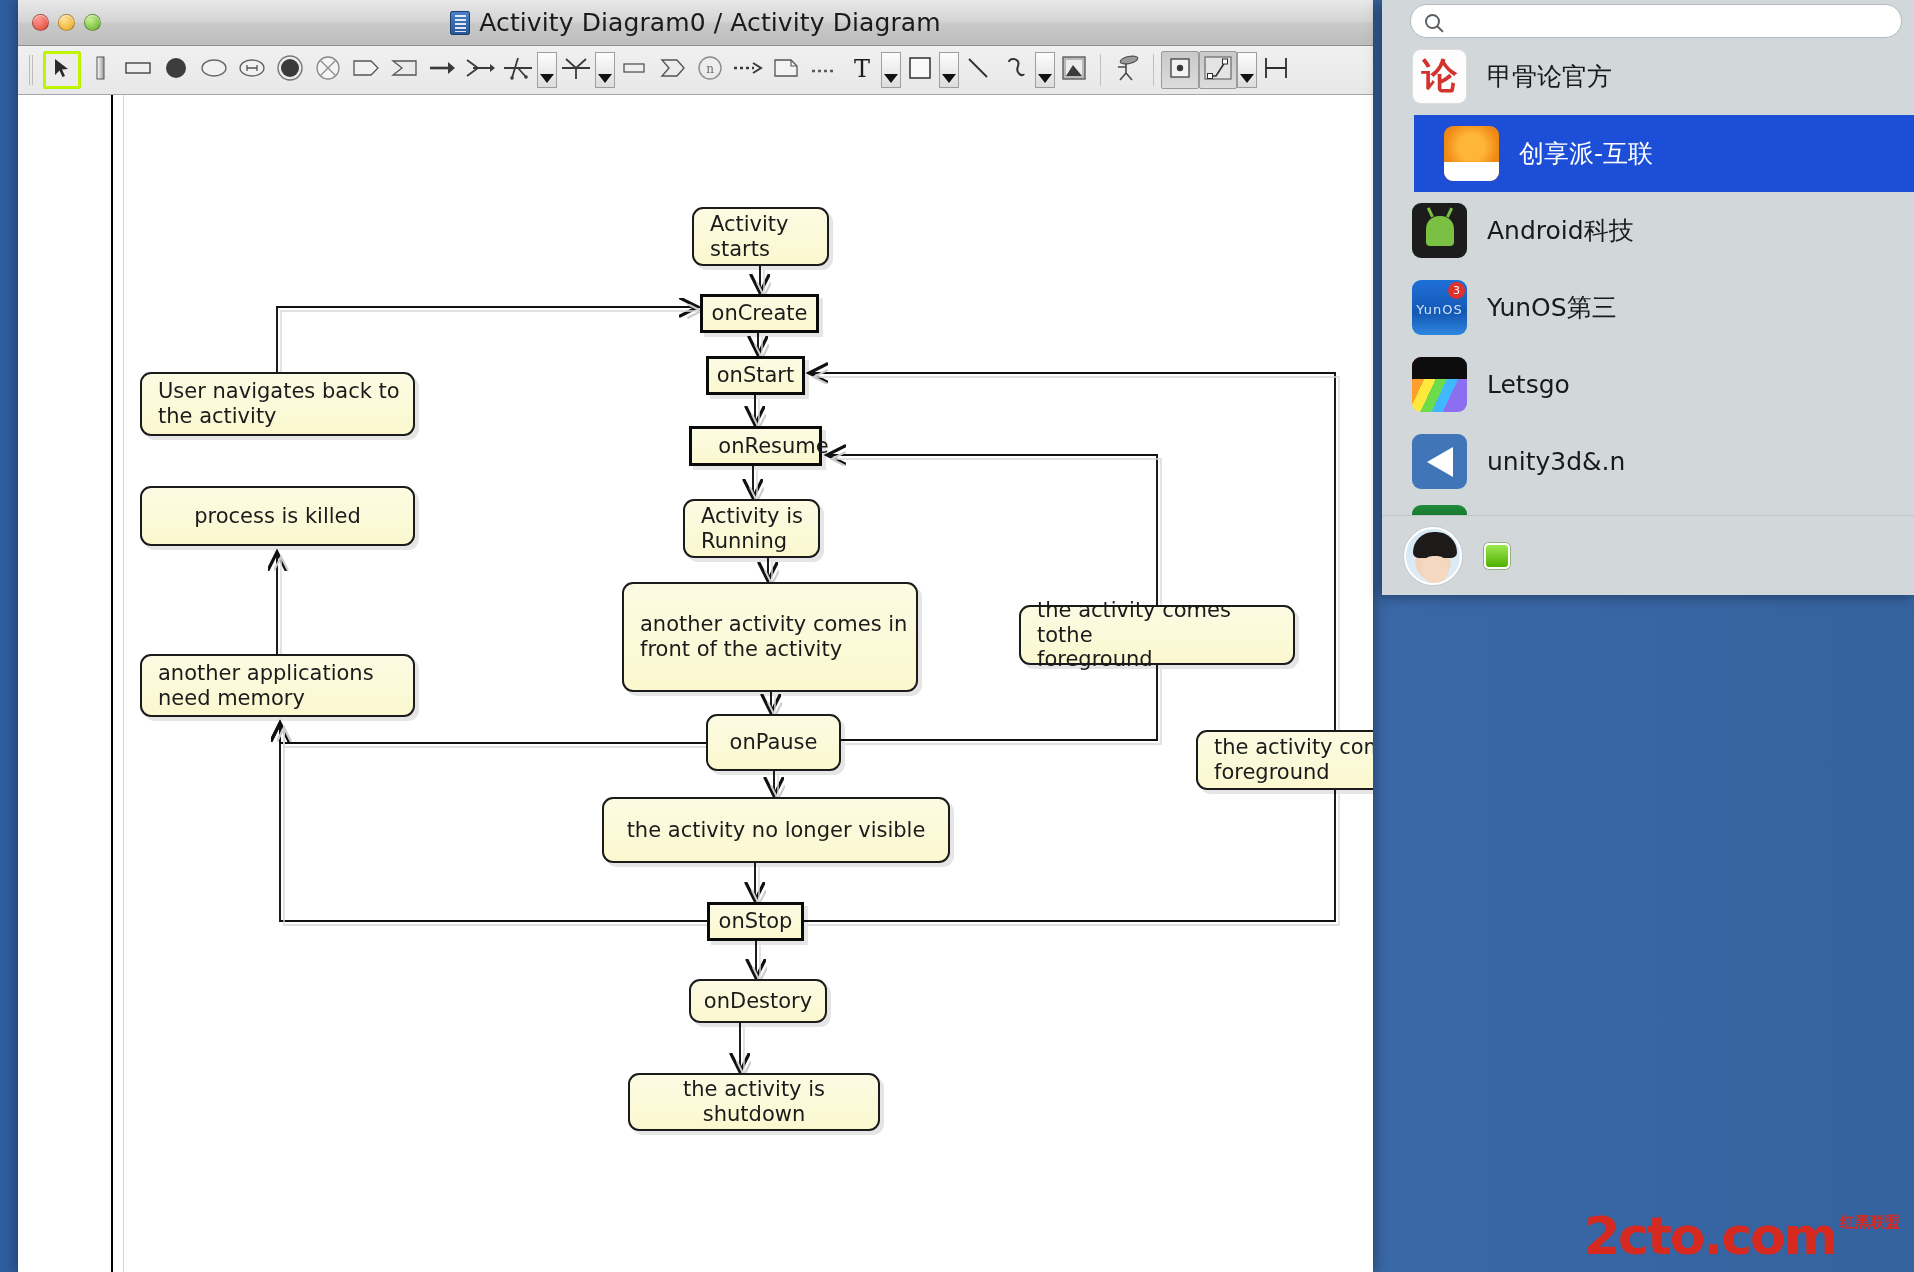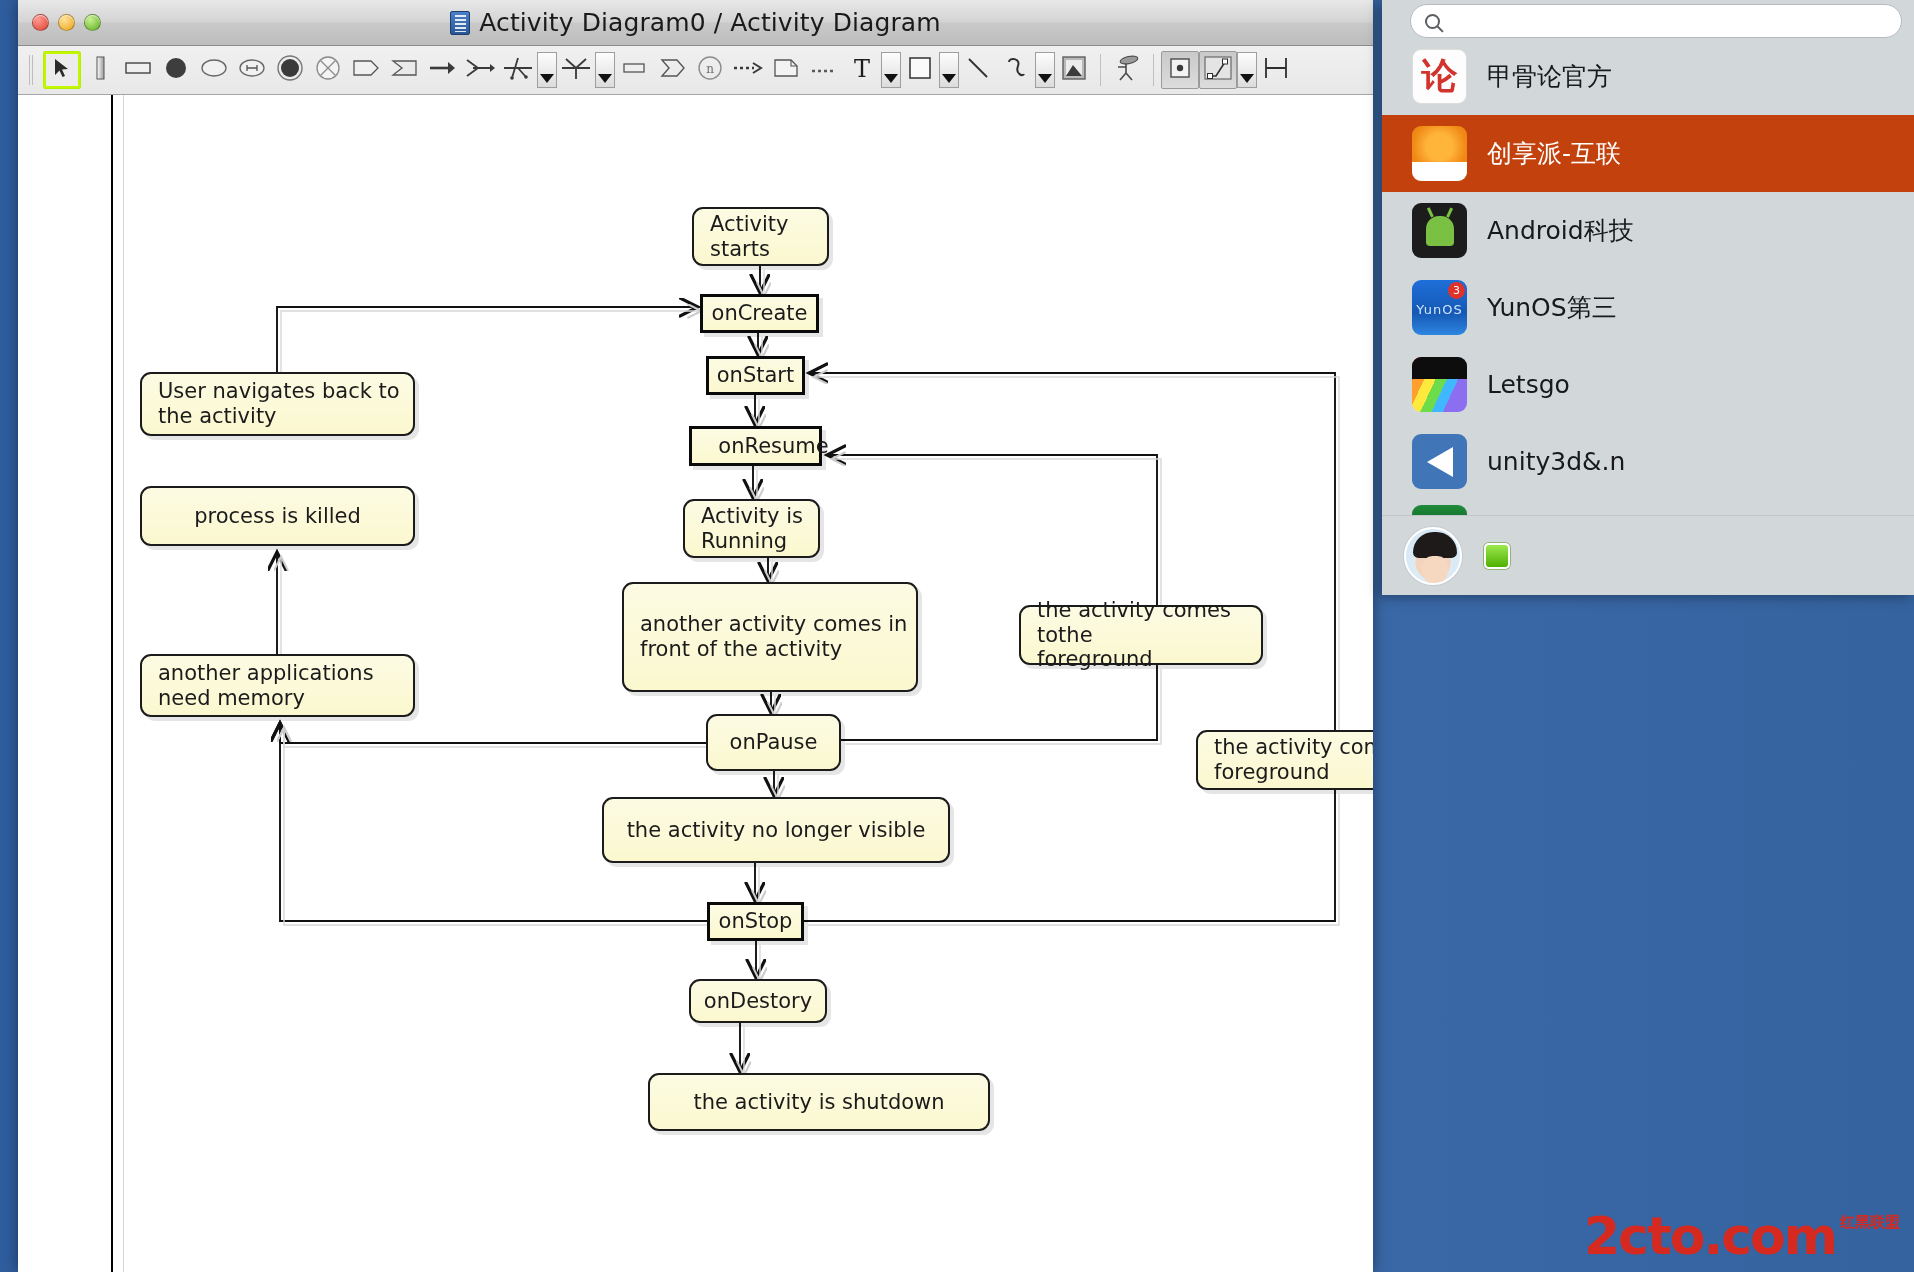--- a/index.html
+++ b/index.html
@@ -152,21 +152,21 @@
   }
   .mag::after {
     content:""; position:absolute; right:-6px; bottom:-4px;
     width: 8px; height: 2.4px; background:#5a5f63; transform: rotate(45deg);
   }
   .sp-item {
     height: 77px; display: flex; align-items: center; gap: 20px;
     padding-left: 30px; color: #17191b; font-size: 25px;
     white-space: nowrap; overflow: hidden;
   }
-  .sp-item.selected { background: #c2410c; color: #ffffff; }
+  .sp-item.selected { background: #1d4ed8; color: #ffffff; margin-left: 32px; }
   .sp-icon { width: 55px; height: 55px; border-radius: 9px; flex: none; position: relative; overflow: hidden; }
 
   .ic-lun  { background:#fdfdfd; border:1px solid #ddd; color:#d2332c; font-weight:bold; font-size:36px;
              display:flex; align-items:center; justify-content:center; font-family:"DejaVu Serif", serif;}
   .ic-cxp  { background: radial-gradient(circle at 50% 38%, #ffb43a 0 30%, #f08a16 60%, #e8760a 100%); }
   .ic-cxp::after{ content:""; position:absolute; left:0; right:0; bottom:0; height:19px;
                   background:#ffffff; }
   .ic-cxp .sub { position:absolute; left:0; right:0; bottom:0; height:19px; color:#f08a16;
                  font-size:13px; text-align:center; line-height:19px; font-weight:bold; }
   .ic-android { background:#1c1c1c; display:flex; align-items:center; justify-content:center; }
@@ -595,29 +595,29 @@
 
       <div class="node rounded left" style="left:674px;top:112px;width:137px;height:59px;"><span class="nlabel">Activity
 starts</span></div>
       <div class="node sharp center" style="left:682px;top:199px;width:119px;height:39px;"><span class="nlabel">onCreate</span></div>
       <div class="node sharp center" style="left:688px;top:261px;width:99px;height:39px;"><span class="nlabel">onStart</span></div>
       <div class="node sharp center" style="left:671px;top:331px;width:133px;height:40px;padding-left:36px;"><span class="nlabel">onResume</span></div>
       <div class="node rounded left" style="left:665px;top:404px;width:137px;height:59px;"><span class="nlabel">Activity is
 Running</span></div>
       <div class="node rounded left" style="left:604px;top:487px;width:296px;height:110px;"><span class="nlabel">another activity comes in
 front of the activity</span></div>
-      <div class="node rounded left" style="left:1001px;top:510px;width:244px;height:60px;"><span class="nlabel">the activity comes tothe
+      <div class="node rounded left" style="left:1001px;top:510px;width:276px;height:60px;"><span class="nlabel">the activity comes tothe
 foreground</span></div>
       <div class="node rounded center" style="left:688px;top:619px;width:135px;height:57px;"><span class="nlabel">onPause</span></div>
       <div class="node rounded left" style="left:1178px;top:635px;width:277px;height:60px;"><span class="nlabel">the activity comes tothe
 foreground</span></div>
       <div class="node rounded center" style="left:584px;top:702px;width:348px;height:66px;"><span class="nlabel">the activity no longer visible</span></div>
       <div class="node sharp center" style="left:689px;top:807px;width:97px;height:39px;"><span class="nlabel">onStop</span></div>
       <div class="node rounded center" style="left:671px;top:884px;width:138px;height:44px;"><span class="nlabel">onDestory</span></div>
-      <div class="node rounded center" style="left:610px;top:978px;width:342px;height:58px;margin-left:20px;"><span class="nlabel">the activity is shutdown</span></div>
+      <div class="node rounded center" style="left:610px;top:978px;width:252px;height:58px;"><span class="nlabel">the activity is shutdown</span></div>
       <div class="node rounded left" style="left:122px;top:277px;width:275px;height:64px;"><span class="nlabel">User navigates back to
 the activity</span></div>
       <div class="node rounded center" style="left:122px;top:391px;width:275px;height:60px;justify-content:center;"><span class="nlabel">process is killed</span></div>
       <div class="node rounded left" style="left:122px;top:559px;width:275px;height:63px;"><span class="nlabel">another applications
 need memory</span></div>
 
     </div>
   </div>
 </div>
 

